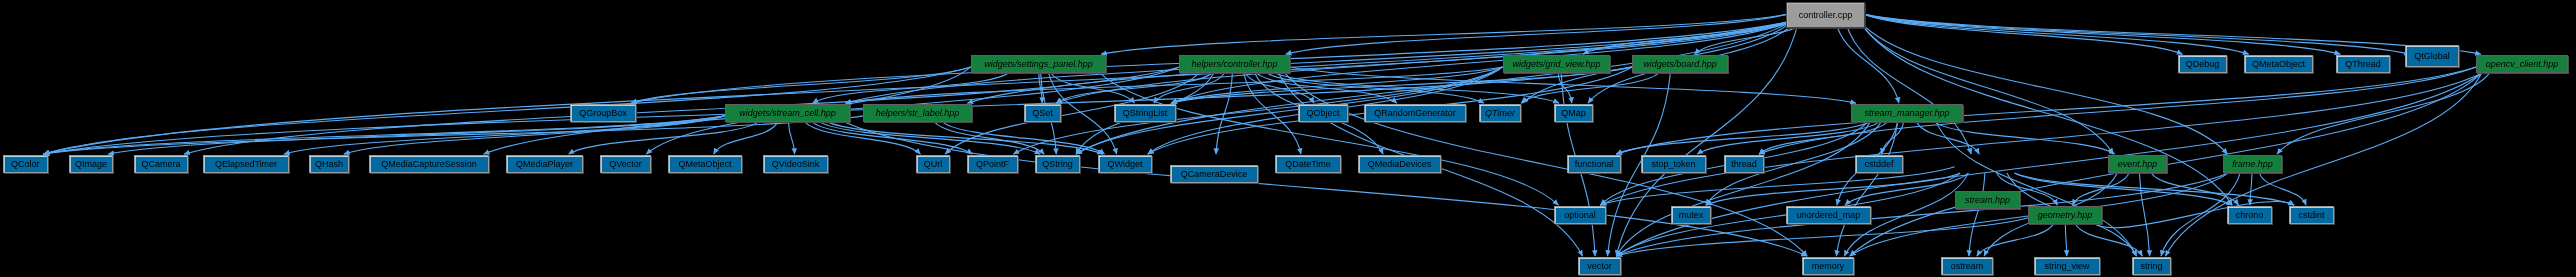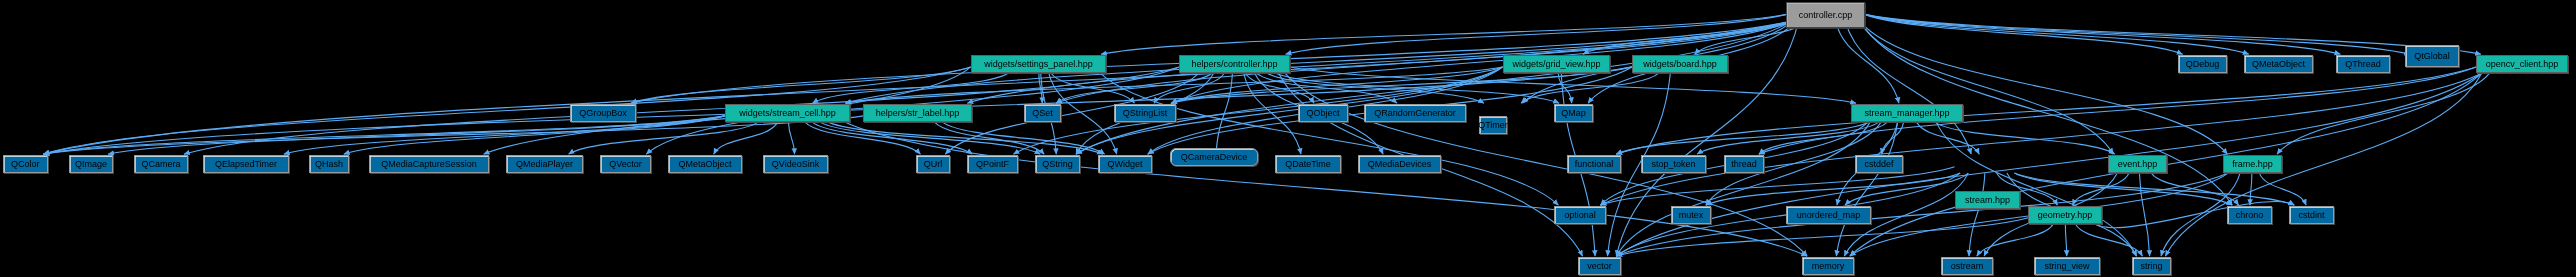--- a/index.html
+++ b/index.html
@@ -6,22 +6,22 @@
   body{width:2576px;height:278px;overflow:hidden;
        font-family:"Liberation Sans","DejaVu Sans",sans-serif;}
   #graph{position:relative;width:2576px;height:278px;background:#000;}
   #edge-layer{position:absolute;left:0;top:0;z-index:1;}
   .node{position:absolute;z-index:2;box-sizing:border-box;
         display:flex;align-items:center;justify-content:center;
         font-size:9px;line-height:1;white-space:nowrap;color:#000;
         border:0.7px solid #8f8f8f;cursor:pointer;}
   .node.external{background:#0369a1;border:0.7px solid #9a9a9a;
         box-shadow:inset 0.7px 0.7px 0 #f5f5f5, 1px 1px 0 #4a4a4a;}
-  .node.project{background:#14b8a6;border:0.7px solid #606060;
-        box-shadow:1px 1px 0 #4a4a4a;}
+  .node.project{background:#15803d;border:0.7px solid #606060;
+        box-shadow:1px 1px 0 #4a4a4a;font-style:italic;}
   .node.root{background:#9c9c9c;border:0.7px solid #454545;
         box-shadow:inset 0.7px 0.7px 0 #bdbdbd, 1px 1px 0 #3a3a3a;}
   .edge{fill:none;stroke-width:1.6px;}
 </style>
 </head>
 <body>
 
 <div id="graph" style="width: 2576px; height: 278px; background: rgb(0, 0, 0);">
   <svg id="edge-layer" xmlns="http://www.w3.org/2000/svg" width="2576" height="278" viewBox="0 0 3739 403">
       <defs>
@@ -159,38 +159,38 @@
     <div class="node external" style="left: 2336px; top: 55px; width: 54px; height: 18px;">QThread</div>
     <div class="node external" style="left: 2405px; top: 45px; width: 54px; height: 22px;">QtGlobal</div>
     <div class="node project" style="left: 2476px; top: 55px; width: 92px; height: 18px;">opencv_client.hpp</div>
     <div class="node external" style="left: 570px; top: 104px; width: 66px; height: 18px;">QGroupBox</div>
     <div class="node project" style="left: 725px; top: 104px; width: 125px; height: 18px;">widgets/stream_cell.hpp</div>
     <div class="node project" style="left: 863px; top: 104px; width: 109px; height: 18px;">helpers/str_label.hpp</div>
     <div class="node external" style="left: 1024px; top: 104px; width: 37px; height: 18px;">QSet</div>
     <div class="node external" style="left: 1114px; top: 104px; width: 62px; height: 18px;">QStringList</div>
     <div class="node external" style="left: 1298px; top: 104px; width: 50px; height: 18px;">QObject</div>
     <div class="node external" style="left: 1364px; top: 104px; width: 102px; height: 18px;">QRandomGenerator</div>
-    <div class="node external" style="left: 1479px; top: 116px; width: 28px; height: 18px;">QTimer</div>
+    <div class="node external" style="left: 1479px; top: 104px; width: 42px; height: 18px; font-style: italic;">QTimer</div>
     <div class="node external" style="left: 1554px; top: 104px; width: 39px; height: 18px;">QMap</div>
     <div class="node project" style="left: 1851px; top: 104px; width: 112px; height: 18px;">stream_manager.hpp</div>
     <div class="node external" style="left: 2.8px; top: 155px; width: 45px; height: 18px;">QColor</div>
     <div class="node external" style="left: 69px; top: 155px; width: 44px; height: 18px;">QImage</div>
     <div class="node external" style="left: 134px; top: 155px; width: 54px; height: 18px;">QCamera</div>
     <div class="node external" style="left: 203px; top: 155px; width: 86px; height: 18px;">QElapsedTimer</div>
     <div class="node external" style="left: 309px; top: 155px; width: 40px; height: 18px;">QHash</div>
     <div class="node external" style="left: 369px; top: 155px; width: 120px; height: 18px;">QMediaCaptureSession</div>
     <div class="node external" style="left: 506px; top: 155px; width: 77px; height: 18px;">QMediaPlayer</div>
     <div class="node external" style="left: 600px; top: 155px; width: 51px; height: 18px;">QVector</div>
     <div class="node external" style="left: 668px; top: 155px; width: 74px; height: 18px;">QMetaObject</div>
     <div class="node external" style="left: 763px; top: 155px; width: 65px; height: 18px;">QVideoSink</div>
     <div class="node external" style="left: 916px; top: 155px; width: 34px; height: 18px;">QUrl</div>
     <div class="node external" style="left: 967px; top: 155px; width: 51px; height: 18px;">QPointF</div>
     <div class="node external" style="left: 1035px; top: 155px; width: 45px; height: 18px;">QString</div>
     <div class="node external" style="left: 1098px; top: 155px; width: 54px; height: 18px;">QWidget</div>
-    <div class="node external" style="left: 1170px; top: 148px; width: 88px; height: 18px; border-radius: 6px;">QCameraDevice</div>
+    <div class="node external" style="left: 1170px; top: 165px; width: 88px; height: 18px;">QCameraDevice</div>
     <div class="node external" style="left: 1275px; top: 155px; width: 66px; height: 18px;">QDateTime</div>
     <div class="node external" style="left: 1358px; top: 155px; width: 83px; height: 18px; text-align: center;">QMediaDevices</div>
     <div class="node external" style="left: 1567px; top: 155px; width: 54px; height: 18px;">functional</div>
     <div class="node external" style="left: 1641px; top: 155px; width: 65px; height: 18px;">stop_token</div>
     <div class="node external" style="left: 1724px; top: 155px; width: 40px; height: 18px;">thread</div>
     <div class="node external" style="left: 1855px; top: 155px; width: 48px; height: 18px;">cstddef</div>
     <div class="node project" style="left: 1955px; top: 155px; width: 65px; height: 18px; margin-top: 36px;">stream.hpp</div>
     <div class="node project" style="left: 2108px; top: 155px; width: 59px; height: 18px;">event.hpp</div>
     <div class="node project" style="left: 2223px; top: 155px; width: 59px; height: 18px;">frame.hpp</div>
     <div class="node external" style="left: 1554px; top: 206px; width: 52px; height: 18px;">optional</div>

